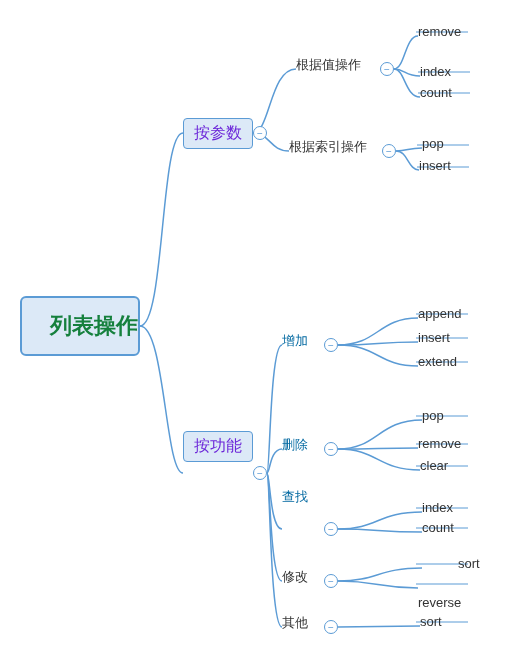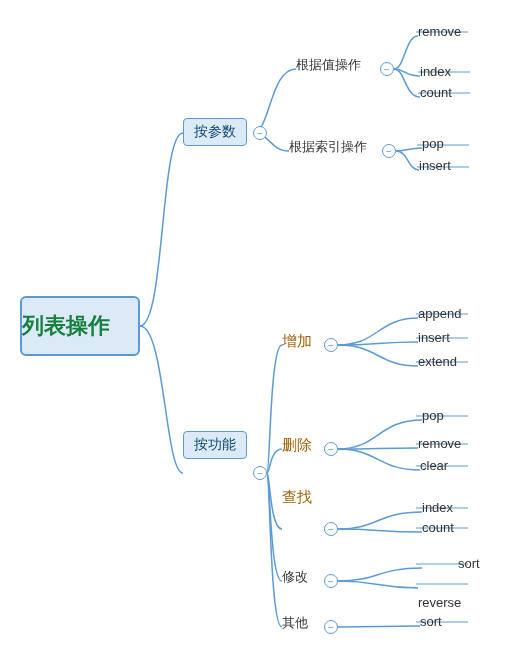--- a/index.html
+++ b/index.html
@@ -15,52 +15,52 @@
       position: absolute;
       top: 0; left: 0;
       width: 510px;
       height: 652px;
       pointer-events: none;
     }
     .node-label {
       position: absolute;
       display: flex;
       align-items: center;
-      justify-content: flex-start;
+      justify-content: flex-end;
       font-size: 13px;
       color: #333;
       white-space: nowrap;
     }
     .node-root {
       background: #dce9f7;
       border: 2px solid #5b9bd5;
       border-radius: 6px;
       font-size: 22px;
       font-weight: bold;
       color: #15803d;
       width: 120px;
       height: 60px;
     }
     .node-box {
       background: #dce9f7;
       border: 1.5px solid #5b9bd5;
       border-radius: 4px;
-      font-size: 14px;
+      font-size: 16px;
       padding: 4px 10px;
-      color: #0c4a6e;
+      color: #6d28d9;
     }
     .node-text {
       font-size: 13px;
       color: #333;
       background: none;
       border: none;
     }
     .node-text-orange {
-      font-size: 15px;
-      color: #a16207;
+      font-size: 13px;
+      color: #0369a1;
       background: none;
       border: none;
     }
     .collapse-circle {
       width: 14px;
       height: 14px;
       border-radius: 50%;
       border: 1.5px solid #5b9bd5;
       background: #fff;
       display: flex;

